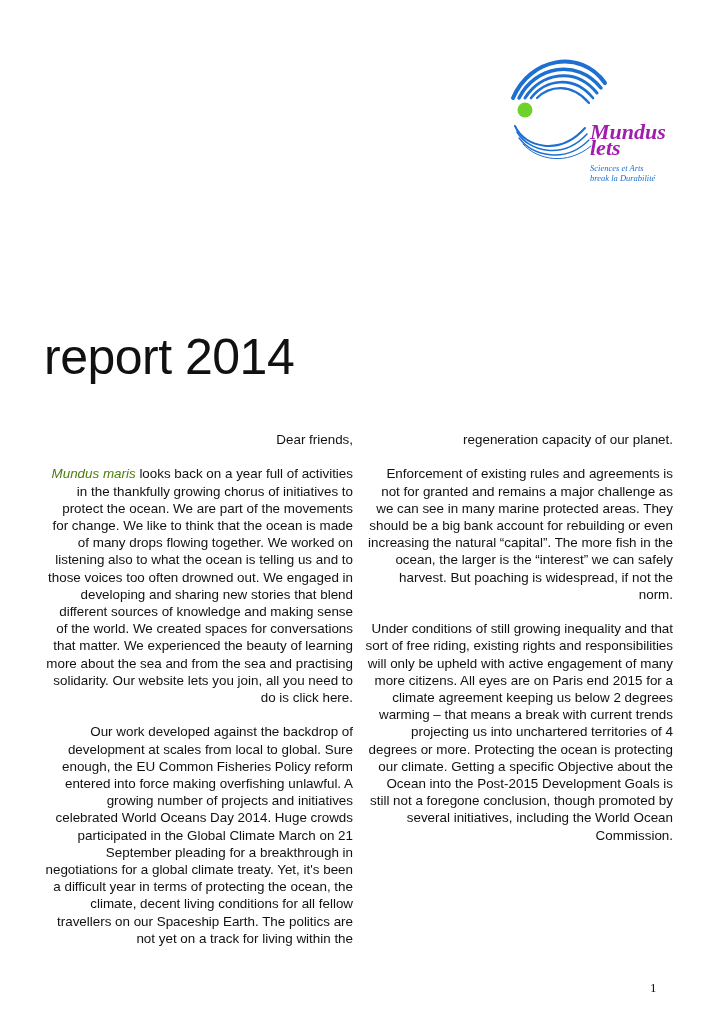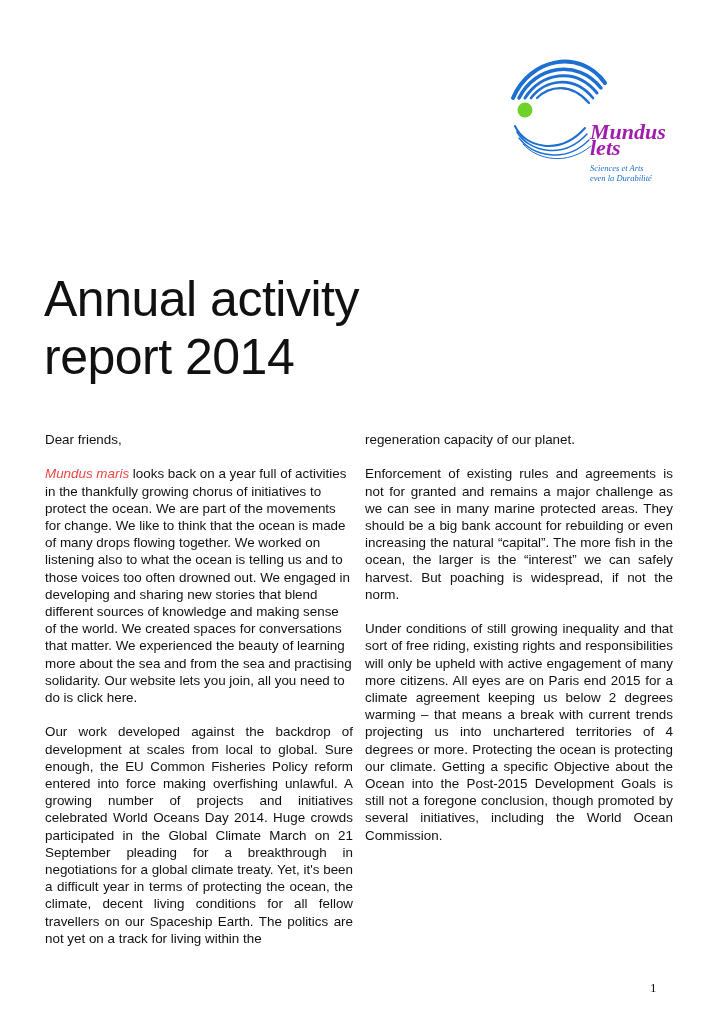--- a/index.html
+++ b/index.html
@@ -21,25 +21,25 @@
     }
     .title {
       position: absolute; left: 44px; top: 270px; margin: 0;
       font-size: 50px; line-height: 58px; font-weight: normal; color: #111;
       letter-spacing: -0.5px;
     }
     .col {
       position: absolute; top: 431px; width: 308px;
       font-size: 13.4px; line-height: 17.2px; color: #111;
     }
-    .col p { margin: 0 0 17.2px 0; }
+    .col p { margin: 0 0 17.2px 0; text-align: right; }
     .col.left { left: 45px; }
     .col.right { left: 365px; }
     .justify { text-align: justify; }
-    .brand-inline { color: #ef4444; font-style: italic; }
+    .brand-inline { color: #4d7c0f; font-style: italic; }
     .page-num {
       position: absolute; left: 650px; top: 980px;
       font-family: "Liberation Serif", serif; font-size: 13px;
     }
   </style>
 </head>
 <body>
 
 <div class="logo">
   <svg class="logo-svg" width="180" height="130" viewBox="0 0 180 130">
@@ -55,26 +55,26 @@
       <path d="M18 96 C 32 112, 62 118, 86 98" stroke-width="1"></path>
     </g>
     <circle cx="20" cy="62" r="7.5" fill="#6fd22a"></circle>
   </svg>
   <div class="brand">
     <div>Mundus</div>
     <div>lets</div>
   </div>
   <div class="tagline">
     <div>Sciences et Arts</div>
-    <div>even la Durabilité</div>
+    <div>break la Durabilité</div>
   </div>
 </div>
 
 <h1 class="title">
-  <span>Annual activity</span><br>
+  <br>
   <span>report 2014</span>
 </h1>
 
 <div class="col left">
   <p>Dear friends,</p>
   <p><span class="brand-inline">Mundus maris</span><span> looks back on a year full of activities in the thankfully growing chorus of initiatives to protect the ocean. We are part of the movements for change. We like to think that the ocean is made of many drops flowing together. We worked on listening also to what the ocean is telling us and to those voices too often drowned out. We engaged in developing and sharing new stories that blend different sources of knowledge and making sense of the world. We created spaces for conversations that matter. We experienced the beauty of learning more about the sea and from the sea and practising solidarity. Our website lets you join, all you need to do is click here.</span></p>
   <p class="justify">Our work developed against the backdrop of development at scales from local to global. Sure enough, the EU Common Fisheries Policy reform entered into force making overfishing unlawful. A growing number of projects and initiatives celebrated World Oceans Day 2014. Huge crowds participated in the Global Climate March on 21 September pleading for a breakthrough in negotiations for a global climate treaty. Yet, it's been a difficult year in terms of protecting the ocean, the climate, decent living conditions for all fellow travellers on our Spaceship Earth. The politics are not yet on a track for living within the</p>
 </div>
 
 <div class="col right">

